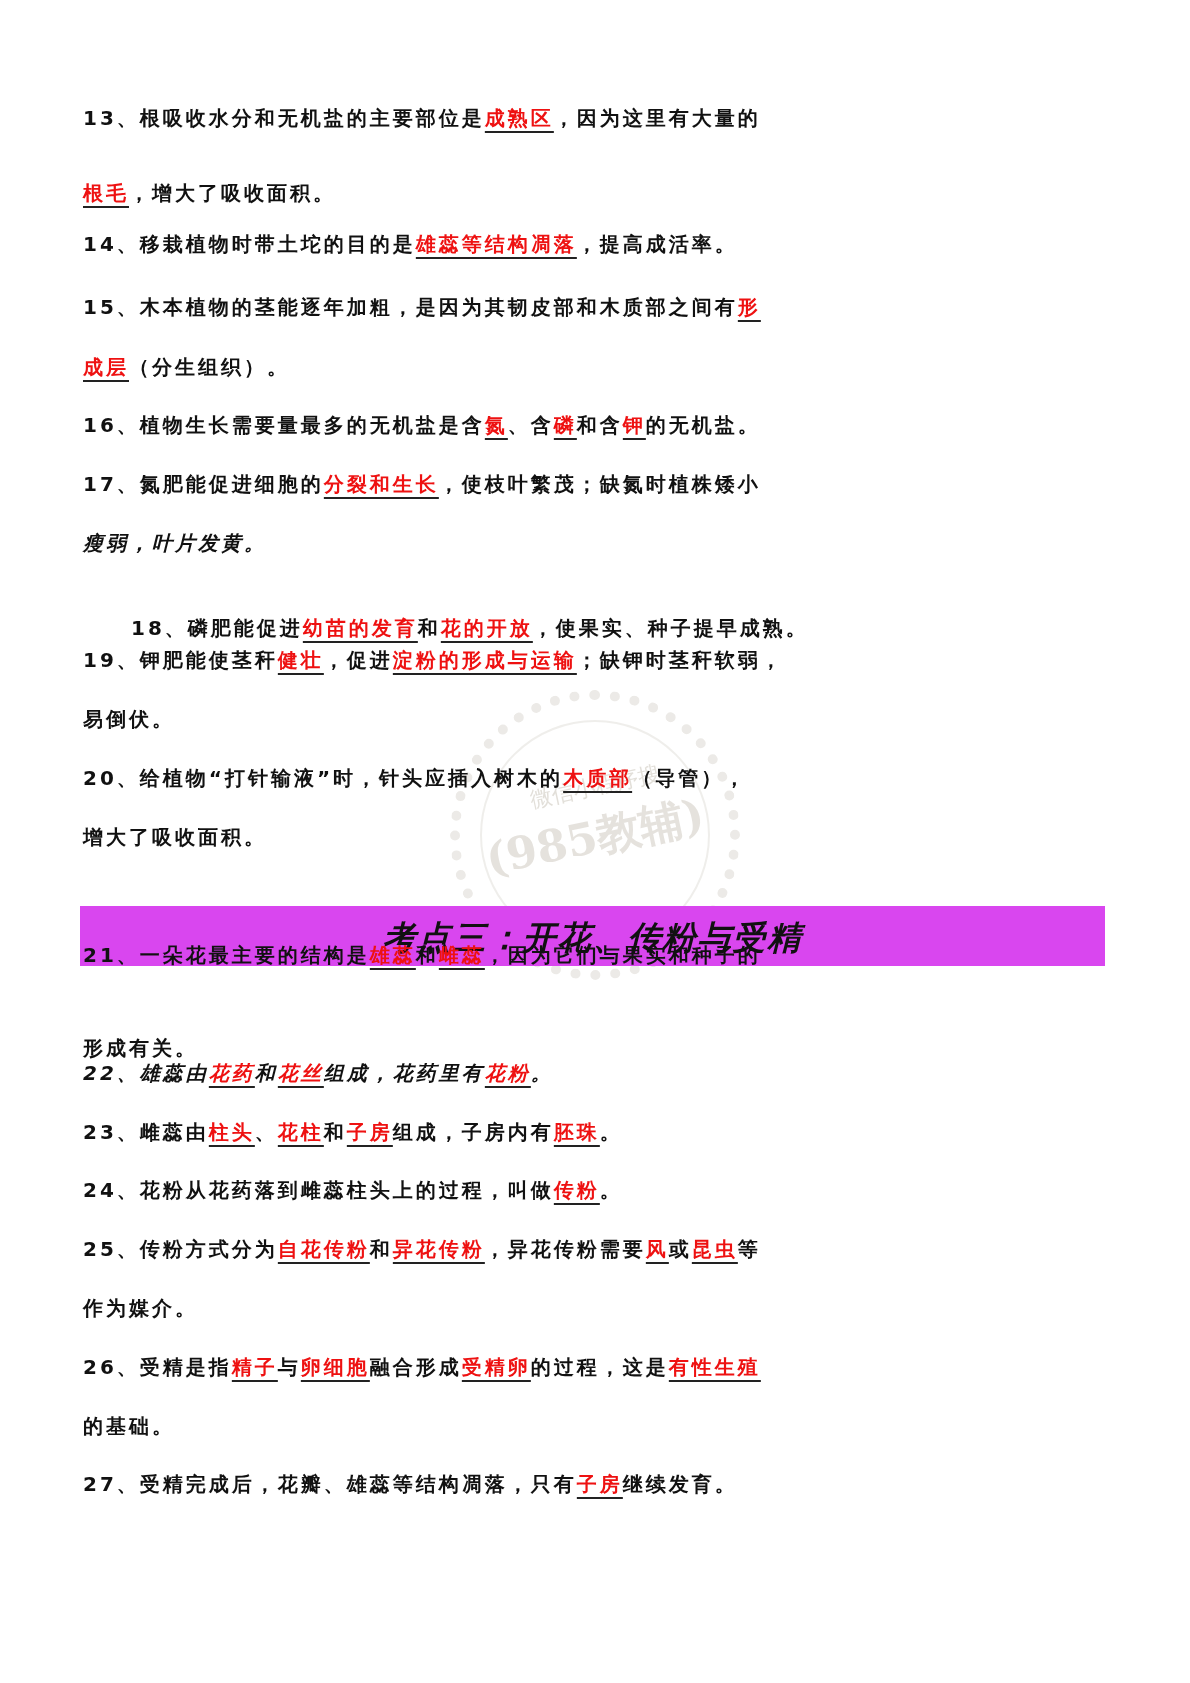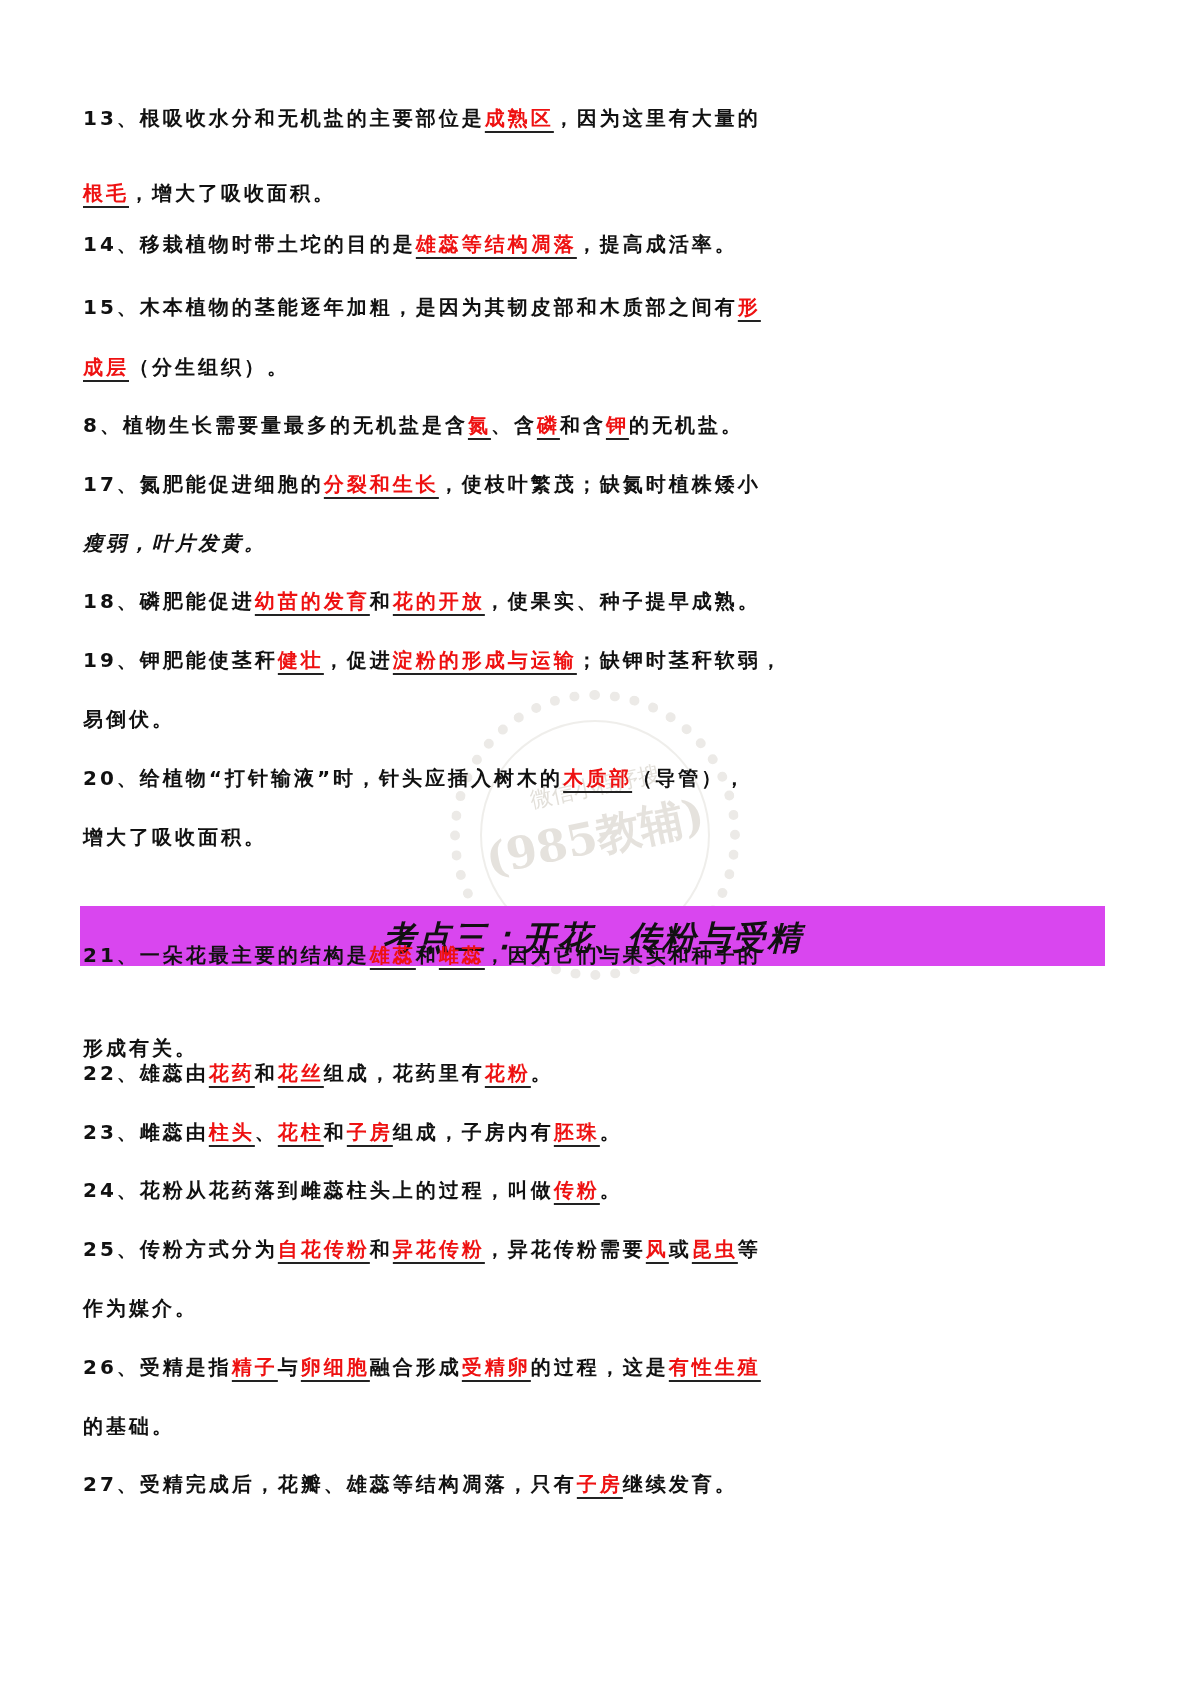--- a/index.html
+++ b/index.html
@@ -63,31 +63,31 @@
   <div class="header-band">
     <div class="header-text">考点三：开花、传粉与受精</div>
   </div>
 
   <div id="lines">
       <div class="line" style="top: 98px;"><span>13、根吸收水分和无机盐的主要部位是</span><span class="kw">成熟区</span><span>，因为这里有大量的</span></div>
       <div class="line" style="top: 173px;"><span class="kw">根毛</span><span>，增大了吸收面积。</span></div>
       <div class="line" style="top: 224px;"><span>14、移栽植物时带土坨的目的是</span><span class="kw">雄蕊等结构凋落</span><span>，提高成活率。</span></div>
       <div class="line" style="top: 287px;"><span>15、木本植物的茎能逐年加粗，是因为其韧皮部和木质部之间有</span><span class="kw">形</span></div>
       <div class="line" style="top: 347px;"><span class="kw">成层</span><span>（分生组织）。</span></div>
-      <div class="line" style="top: 405px;"><span>8、植物生长需要量最多的无机盐是含</span><span class="kw">氮</span><span>、含</span><span class="kw">磷</span><span>和含</span><span class="kw">钾</span><span>的无机盐。</span></div>
+      <div class="line" style="top: 405px;"><span>16、植物生长需要量最多的无机盐是含</span><span class="kw">氮</span><span>、含</span><span class="kw">磷</span><span>和含</span><span class="kw">钾</span><span>的无机盐。</span></div>
       <div class="line" style="top: 464px;"><span>17、氮肥能促进细胞的</span><span class="kw">分裂和生长</span><span>，使枝叶繁茂；缺氮时植株矮小</span></div>
       <div class="line" style="top: 523px; font-style: italic;"><span>瘦弱，叶片发黄。</span></div>
-      <div class="line" style="top: 581px;"><span>18、磷肥能促进</span><span class="kw">幼苗的发育</span><span>和</span><span class="kw">花的开放</span><span>，使果实、种子提早成熟。</span></div>
+      <div class="line" style="top: 608px; margin-left: 48px;"><span>18、磷肥能促进</span><span class="kw">幼苗的发育</span><span>和</span><span class="kw">花的开放</span><span>，使果实、种子提早成熟。</span></div>
       <div class="line" style="top: 640px;"><span>19、钾肥能使茎秆</span><span class="kw">健壮</span><span>，促进</span><span class="kw">淀粉的形成与运输</span><span>；缺钾时茎秆软弱，</span></div>
       <div class="line" style="top: 699px;"><span>易倒伏。</span></div>
       <div class="line" style="top: 758px;"><span>20、给植物“打针输液”时，针头应插入树木的</span><span class="kw">木质部</span><span>（导管），</span></div>
       <div class="line" style="top: 817px;"><span>增大了吸收面积。</span></div>
       <div class="line" style="top: 935px;"><span>21、一朵花最主要的结构是</span><span class="kw">雄蕊</span><span>和</span><span class="kw">雌蕊</span><span>，因为它们与果实和种子的</span></div>
       <div class="line" style="top: 1028px;"><span>形成有关。</span></div>
-      <div class="line" style="top: 1053px;"><span>22、雄蕊由</span><span class="kw">花药</span><span>和</span><span class="kw">花丝</span><span>组成，花药里有</span><span class="kw">花粉</span><span>。</span></div>
+      <div class="line" style="top: 1053px; font-style: italic;"><span>22、雄蕊由</span><span class="kw">花药</span><span>和</span><span class="kw">花丝</span><span>组成，花药里有</span><span class="kw">花粉</span><span>。</span></div>
       <div class="line" style="top: 1112px;"><span>23、雌蕊由</span><span class="kw">柱头</span><span>、</span><span class="kw">花柱</span><span>和</span><span class="kw">子房</span><span>组成，子房内有</span><span class="kw">胚珠</span><span>。</span></div>
       <div class="line" style="top: 1170px;"><span>24、花粉从花药落到雌蕊柱头上的过程，叫做</span><span class="kw">传粉</span><span>。</span></div>
       <div class="line" style="top: 1229px;"><span>25、传粉方式分为</span><span class="kw">自花传粉</span><span>和</span><span class="kw">异花传粉</span><span>，异花传粉需要</span><span class="kw">风</span><span>或</span><span class="kw">昆虫</span><span>等</span></div>
       <div class="line" style="top: 1288px;"><span>作为媒介。</span></div>
       <div class="line" style="top: 1347px;"><span>26、受精是指</span><span class="kw">精子</span><span>与</span><span class="kw">卵细胞</span><span>融合形成</span><span class="kw">受精卵</span><span>的过程，这是</span><span class="kw">有性生殖</span></div>
       <div class="line" style="top: 1406px;"><span>的基础。</span></div>
       <div class="line" style="top: 1464px;"><span>27、受精完成后，花瓣、雄蕊等结构凋落，只有</span><span class="kw">子房</span><span>继续发育。</span></div>
     </div>
 </div>
 

